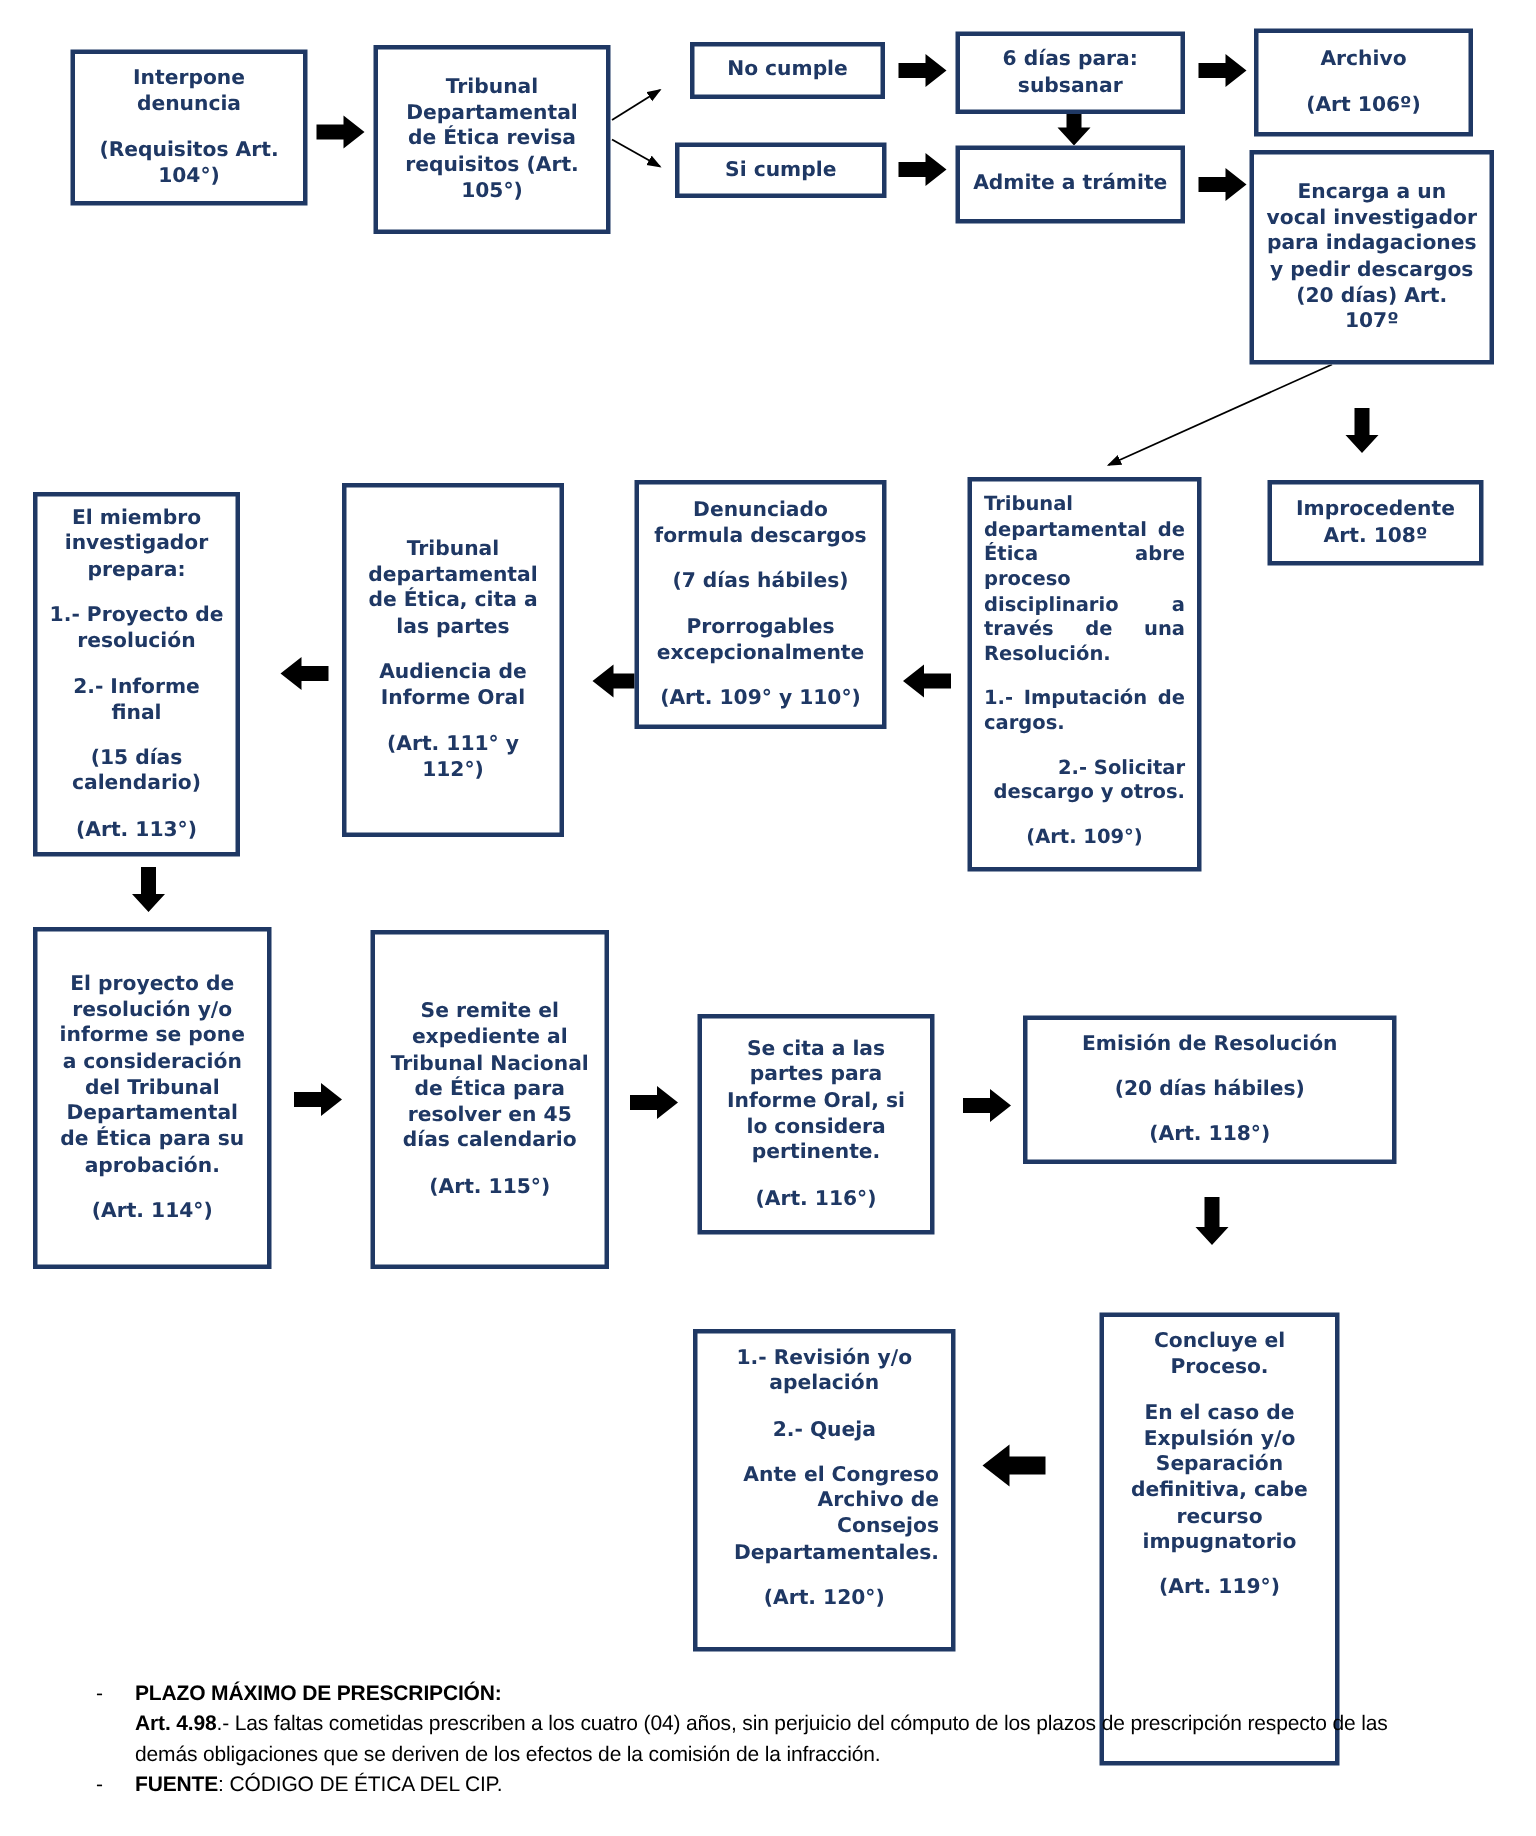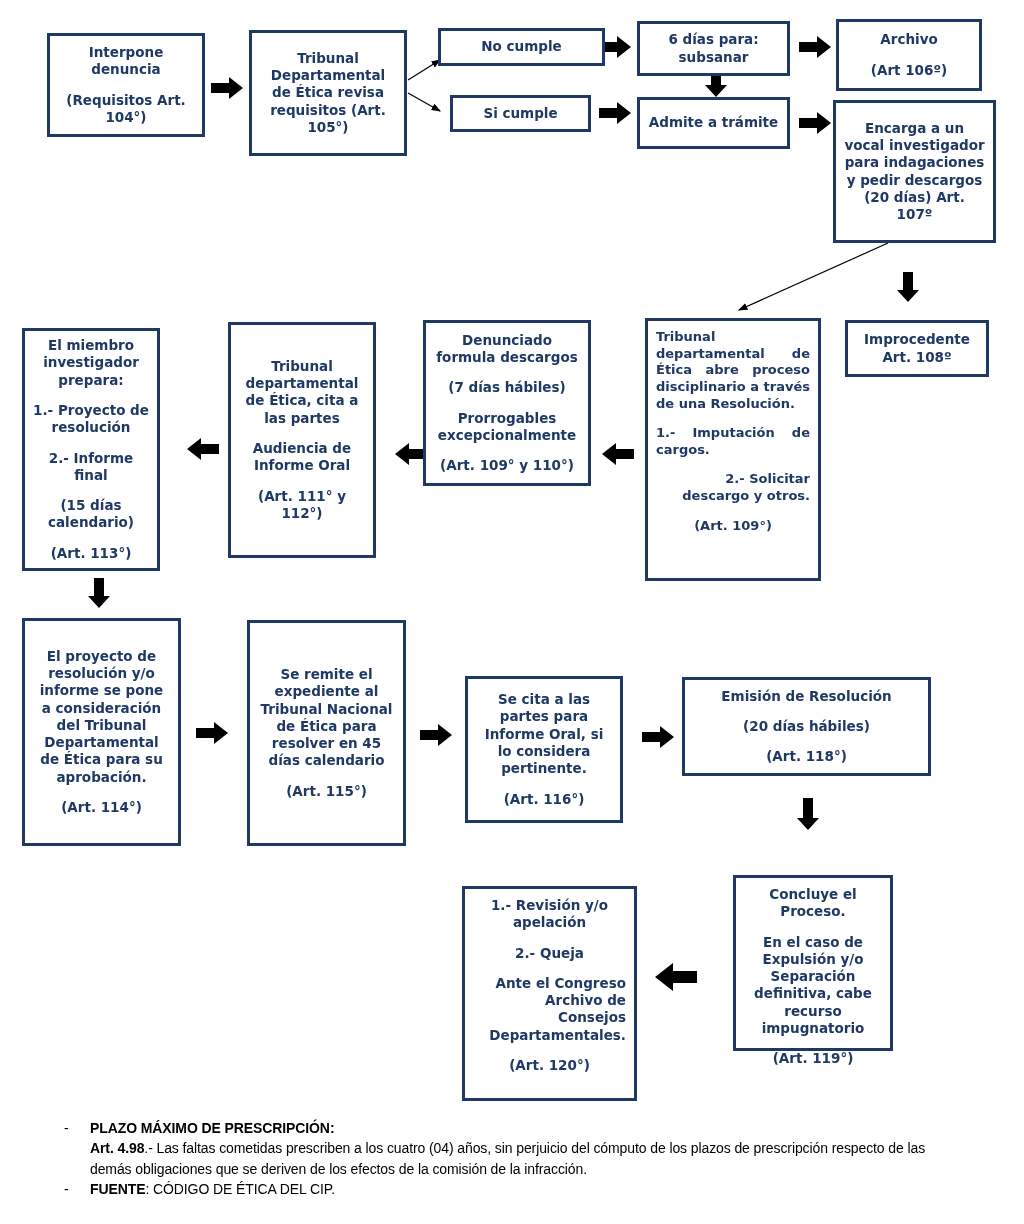--- a/index.html
+++ b/index.html
@@ -77,21 +77,21 @@
 
   <div class="bx" style="left:47px;top:33px;width:158px;height:104px">
     <p>Interpone denuncia</p>
     <p>(Requisitos Art. 104°)</p>
   </div>
 
   <div class="bx" style="left:249px;top:30px;width:158px;height:126px">
     <p>Tribunal Departamental de Ética revisa requisitos (Art. 105°)</p>
   </div>
 
-  <div class="bx" style="left:438px;top:28px;width:167px;height:38px">
+  <div class="bx" style="left:460px;top:28px;width:130px;height:38px">
     <p>No cumple</p>
   </div>
 
   <div class="bx" style="left:637px;top:21px;width:153px;height:55px">
     <p>6 días para: subsanar</p>
   </div>
 
   <div class="bx" style="left:836px;top:19px;width:146px;height:72px">
     <p>Archivo</p>
     <p>(Art 106º)</p>
@@ -106,21 +106,21 @@
   </div>
 
   <div class="bx" style="left:833px;top:100px;width:163px;height:143px">
     <p>Encarga a un vocal investigador para indagaciones y pedir descargos (20 días) Art. 107º</p>
   </div>
 
   <div class="bx" style="left:845px;top:320px;width:144px;height:57px">
     <p>Improcedente Art. 108º</p>
   </div>
 
-  <div class="bx top small-f" style="left:645px;top:318px;width:176px;height:263px">
+  <div class="bx top small-f" style="left:645px;top:318px;width:156px;height:263px">
     <p class="just">Tribunal departamental de Ética abre proceso disciplinario a través de una Resolución.</p>
     <p class="just">1.- Imputación de cargos.</p>
     <p class="left">2.- Solicitar descargo y otros.</p>
     <p>(Art. 109°)</p>
   </div>
 
   <div class="bx" style="left:423px;top:320px;width:168px;height:166px">
     <p>Denunciado formula descargos</p>
     <p>(7 días hábiles)</p>
     <p>Prorrogables excepcionalmente</p>
@@ -155,21 +155,21 @@
     <p>Se cita a las partes para Informe Oral, si lo considera pertinente.</p>
     <p>(Art. 116°)</p>
   </div>
 
   <div class="bx" style="left:682px;top:677px;width:249px;height:99px">
     <p>Emisión de Resolución</p>
     <p>(20 días hábiles)</p>
     <p>(Art. 118°)</p>
   </div>
 
-  <div class="bx top" style="left:733px;top:875px;width:160px;height:176px">
+  <div class="bx top" style="left:733px;top:875px;width:160px;height:302px">
     <p>Concluye el Proceso.</p>
     <p>En el caso de Expulsión y/o Separación definitiva, cabe recurso impugnatorio</p>
     <p>(Art. 119°)</p>
   </div>
 
   <div class="bx top" style="left:462px;top:886px;width:175px;height:215px">
     <p>1.- Revisión y/o apelación</p>
     <p>2.- Queja</p>
     <p class="left">Ante el Congreso Archivo de Consejos Departamentales.</p>
     <p>(Art. 120°)</p>

